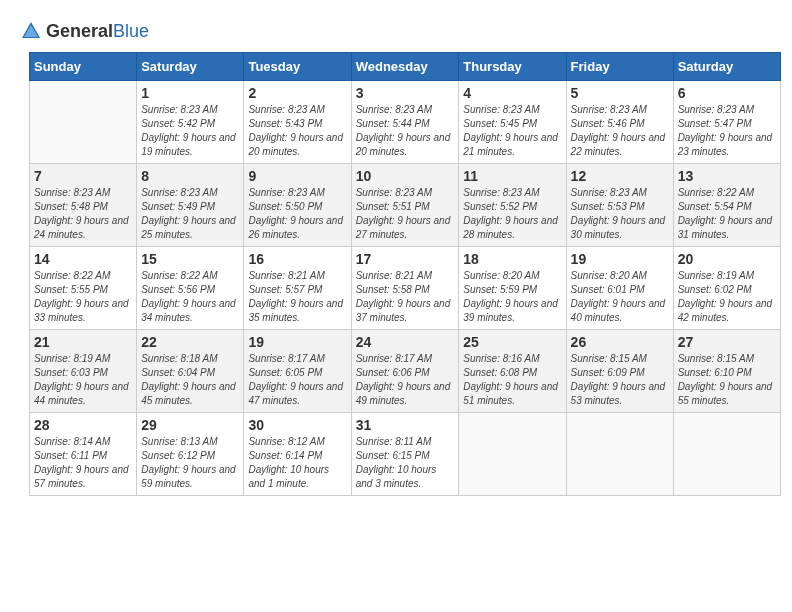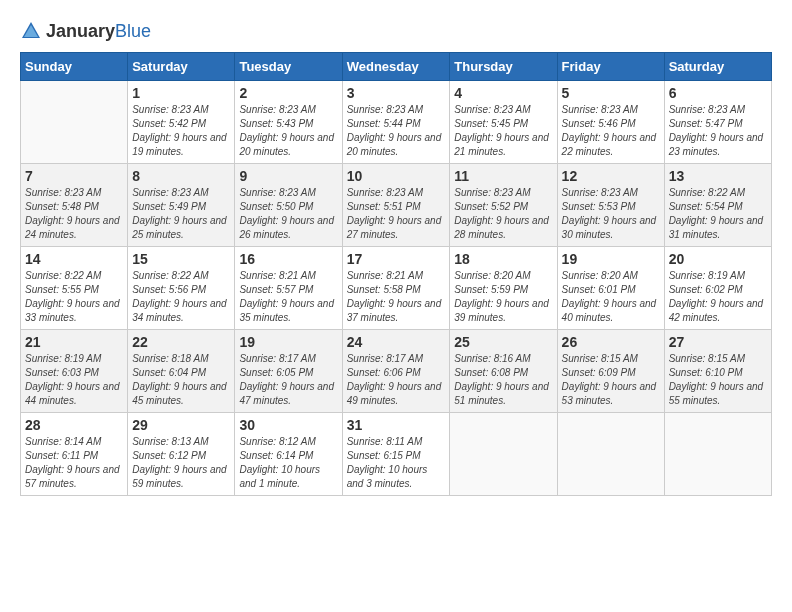--- a/index.html
+++ b/index.html
@@ -44,20 +44,21 @@
       color: #333;
     }
     .location-subtitle {
       font-size: 16px;
       color: #555;
     }
     table {
       width: 100%;
       border-collapse: collapse;
       font-size: 11px;
+      margin-left: 9px;
     }
     thead tr th {
       background-color: #2a6db5;
       color: white;
       padding: 6px 4px;
       text-align: left;
       font-size: 13px;
       font-weight: bold;
       border: 1px solid #1a5a9a;
     }
@@ -97,21 +98,21 @@
 </head>
 <body>
 
 <div class="header-area">
   <div class="logo">
     <svg class="logo-icon" viewBox="0 0 22 22">
       <polygon points="11,2 20,18 2,18" fill="#2a6db5"></polygon>
       <polygon points="11,5 18,17 4,17" fill="#6aabdf"></polygon>
     </svg>
     <div>
-      <span class="logo-text-general">January</span><span class="logo-text-blue">Blue</span>
+      <span class="logo-text-general">General</span><span class="logo-text-blue">Blue</span>
     </div>
   </div>
 </div>
 
 <table>
   <thead>
     <tr>
     <th>Sunday</th>
         <th>Saturday</th>
         <th>Tuesday</th>

